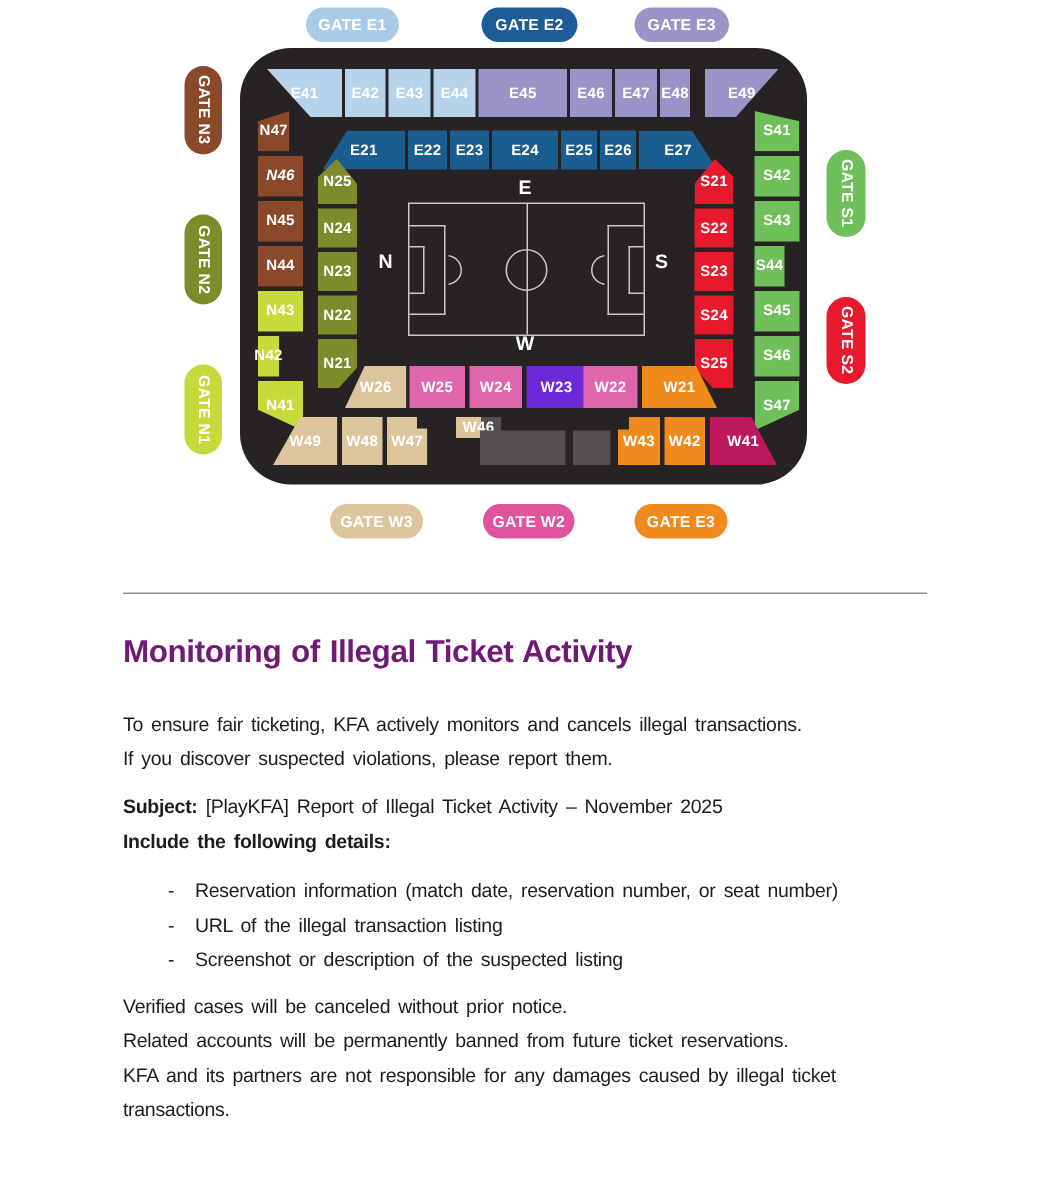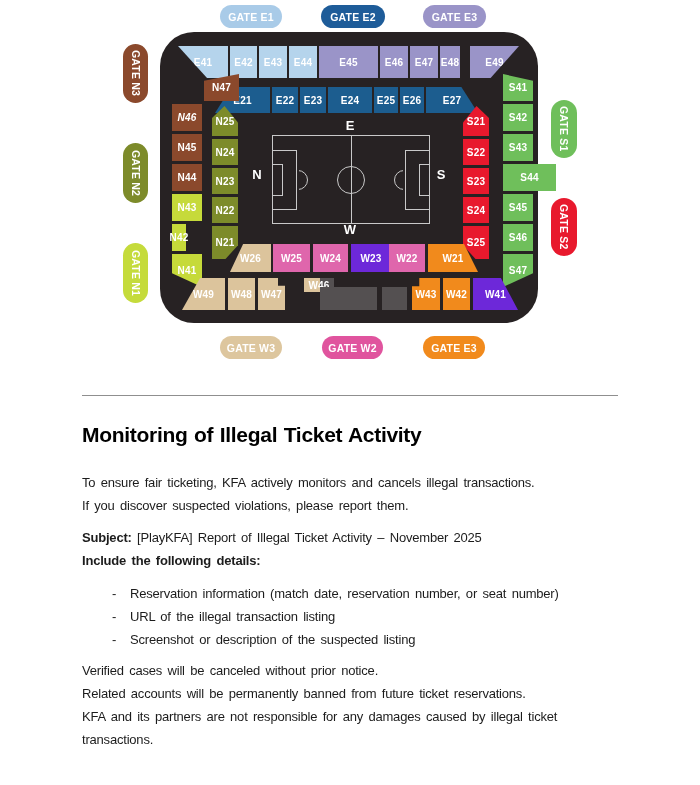--- a/index.html
+++ b/index.html
@@ -26,21 +26,21 @@
   .arc{width:18px;height:18px;margin-top:-10px;border-radius:50%;}
   .arc.left{left:15px;clip-path:inset(-2px -2px -2px 55%);}
   .arc.right{right:15px;clip-path:inset(-2px 55% -2px -2px);}
   .compass{position:absolute;color:#ffffff;font-weight:700;font-size:13px;
            transform:translate(-50%,-50%);}
   
   .notice{position:absolute;left:82px;top:382px;width:536px;color:#1c1c1c;
           font-size:13px;line-height:23px;letter-spacing:-0.2px;word-spacing:2px;}
   .rule{border-top:1px solid #8f8f8f;height:0;}
   .rule.top{margin-top:13px;}
-  .notice h1{font-size:21px;line-height:30px;font-weight:700;color:#000000;
+  .notice h1{font-size:21px;line-height:30px;font-weight:700;color:#701a75;
              letter-spacing:-0.3px;word-spacing:1px;margin:24px 0 0 0;}
   .block-intro{margin-top:21px;}
   .block-report{margin-top:9px;}
   .block-bullets{margin-top:10px;}
   .block-closing{margin-top:8px;}
   .bullet{position:relative;padding-left:48px;}
   .bullet .dash{position:absolute;left:30px;}
   b{font-weight:700;}
 </style>
 </head>
@@ -73,61 +73,61 @@
         <div class="sec" style="left: 250px; top: 14px; width: 28px; height: 32px; background: rgb(154, 148, 200);">E47</div>
         <div class="sec" style="left: 280px; top: 14px; width: 20px; height: 32px; background: rgb(154, 148, 200);">E48</div>
         <div class="sec" style="left: 310px; top: 14px; width: 49px; height: 32px; background: rgb(154, 148, 200); clip-path: polygon(0px 0px, 100% 0px, 42% 100%, 0px 100%);">E49</div>
         <div class="sec" style="left: 55px; top: 55px; width: 55px; height: 26px; background: rgb(28, 93, 143); clip-path: polygon(30% 0px, 100% 0px, 100% 100%, 0px 100%);">E21</div>
         <div class="sec" style="left: 112px; top: 55px; width: 26px; height: 26px; background: rgb(28, 93, 143);">E22</div>
         <div class="sec" style="left: 140px; top: 55px; width: 26px; height: 26px; background: rgb(28, 93, 143);">E23</div>
         <div class="sec" style="left: 168px; top: 55px; width: 44px; height: 26px; background: rgb(28, 93, 143);">E24</div>
         <div class="sec" style="left: 214px; top: 55px; width: 24px; height: 26px; background: rgb(28, 93, 143);">E25</div>
         <div class="sec" style="left: 240px; top: 55px; width: 24px; height: 26px; background: rgb(28, 93, 143);">E26</div>
         <div class="sec" style="left: 266px; top: 55px; width: 52px; height: 26px; background: rgb(28, 93, 143); clip-path: polygon(0px 0px, 68% 0px, 100% 100%, 0px 100%);">E27</div>
-        <div class="sec" style="left: 12px; top: 42px; width: 35px; height: 27px; background: rgb(139, 73, 44); clip-path: polygon(0px 25%, 100% 0px, 100% 100%, 0px 100%); margin-left: 32px;">N47</div>
+        <div class="sec" style="left: 12px; top: 42px; width: 21px; height: 27px; background: rgb(139, 73, 44); clip-path: polygon(0px 25%, 100% 0px, 100% 100%, 0px 100%);">N47</div>
         <div class="sec" style="left: 12px; top: 72px; width: 30px; height: 27px; background: rgb(139, 73, 44); font-style: italic;">N46</div>
         <div class="sec" style="left: 12px; top: 102px; width: 30px; height: 27px; background: rgb(139, 73, 44);">N45</div>
         <div class="sec" style="left: 12px; top: 132px; width: 30px; height: 27px; background: rgb(139, 73, 44);">N44</div>
         <div class="sec" style="left: 12px; top: 162px; width: 30px; height: 27px; background: rgb(198, 218, 58);">N43</div>
         <div class="sec" style="left: 12px; top: 192px; width: 14px; height: 27px; background: rgb(198, 218, 58);">N42</div>
         <div class="sec" style="left: 12px; top: 222px; width: 30px; height: 33px; background: rgb(198, 218, 58); clip-path: polygon(0px 0px, 100% 0px, 100% 100%, 0px 58%);">N41</div>
         <div class="sec" style="left: 52px; top: 74px; width: 26px; height: 30px; background: rgb(125, 139, 42); clip-path: polygon(0px 40%, 48% 0px, 100% 55%, 100% 100%, 0px 100%);">N25</div>
         <div class="sec" style="left: 52px; top: 107px; width: 26px; height: 26px; background: rgb(125, 139, 42);">N24</div>
         <div class="sec" style="left: 52px; top: 136px; width: 26px; height: 26px; background: rgb(125, 139, 42);">N23</div>
         <div class="sec" style="left: 52px; top: 165px; width: 26px; height: 26px; background: rgb(125, 139, 42);">N22</div>
         <div class="sec" style="left: 52px; top: 194px; width: 26px; height: 33px; background: rgb(125, 139, 42); clip-path: polygon(0px 0px, 100% 0px, 100% 58%, 52% 100%, 0px 100%);">N21</div>
         <div class="sec" style="left: 303px; top: 74px; width: 26px; height: 30px; background: rgb(232, 25, 45); clip-path: polygon(0px 55%, 52% 0px, 100% 40%, 100% 100%, 0px 100%);">S21</div>
         <div class="sec" style="left: 303px; top: 107px; width: 26px; height: 26px; background: rgb(232, 25, 45);">S22</div>
         <div class="sec" style="left: 303px; top: 136px; width: 26px; height: 26px; background: rgb(232, 25, 45);">S23</div>
         <div class="sec" style="left: 303px; top: 165px; width: 26px; height: 26px; background: rgb(232, 25, 45);">S24</div>
         <div class="sec" style="left: 303px; top: 194px; width: 26px; height: 33px; background: rgb(232, 25, 45); clip-path: polygon(0px 0px, 100% 0px, 100% 100%, 48% 100%, 0px 58%);">S25</div>
         <div class="sec" style="left: 343px; top: 42px; width: 30px; height: 27px; background: rgb(111, 191, 91); clip-path: polygon(0px 0px, 100% 25%, 100% 100%, 0px 100%);">S41</div>
         <div class="sec" style="left: 343px; top: 72px; width: 30px; height: 27px; background: rgb(111, 191, 91);">S42</div>
         <div class="sec" style="left: 343px; top: 102px; width: 30px; height: 27px; background: rgb(111, 191, 91);">S43</div>
-        <div class="sec" style="left: 343px; top: 132px; width: 53px; height: 27px; background: rgb(111, 191, 91);">S44</div>
+        <div class="sec" style="left: 343px; top: 132px; width: 20px; height: 27px; background: rgb(111, 191, 91);">S44</div>
         <div class="sec" style="left: 343px; top: 162px; width: 30px; height: 27px; background: rgb(111, 191, 91);">S45</div>
         <div class="sec" style="left: 343px; top: 192px; width: 30px; height: 27px; background: rgb(111, 191, 91);">S46</div>
         <div class="sec" style="left: 343px; top: 222px; width: 30px; height: 33px; background: rgb(111, 191, 91); clip-path: polygon(0px 0px, 100% 0px, 100% 58%, 0px 100%);">S47</div>
         <div class="sec" style="left: 70px; top: 212px; width: 41px; height: 28px; background: rgb(220, 196, 156); clip-path: polygon(32% 0px, 100% 0px, 100% 100%, 0px 100%);">W26</div>
         <div class="sec" style="left: 113px; top: 212px; width: 37px; height: 28px; background: rgb(223, 102, 172);">W25</div>
         <div class="sec" style="left: 153px; top: 212px; width: 35px; height: 28px; background: rgb(223, 102, 172);">W24</div>
         <div class="sec" style="left: 191px; top: 212px; width: 40px; height: 28px; background: #6d28d9;">W23</div>
         <div class="sec" style="left: 229px; top: 212px; width: 36px; height: 28px; background: rgb(223, 102, 172);">W22</div>
         <div class="sec" style="left: 268px; top: 212px; width: 50px; height: 28px; background: rgb(241, 138, 28); clip-path: polygon(0px 0px, 72% 0px, 100% 100%, 0px 100%);">W21</div>
         <div class="sec" style="left: 22px; top: 246px; width: 43px; height: 32px; background: rgb(220, 196, 156); clip-path: polygon(42% 0px, 100% 0px, 100% 100%, 0px 100%);">W49</div>
         <div class="sec" style="left: 68px; top: 246px; width: 27px; height: 32px; background: rgb(220, 196, 156);">W48</div>
         <div class="sec" style="left: 98px; top: 246px; width: 27px; height: 32px; background: rgb(220, 196, 156); clip-path: polygon(0px 0px, 74% 0px, 74% 24%, 100% 24%, 100% 100%, 0px 100%);">W47</div>
         <div class="sec" style="left: 144px; top: 246px; width: 30px; height: 14px; background: linear-gradient(90deg, rgb(220, 196, 156) 0px, rgb(220, 196, 156) 55%, rgb(84, 80, 81) 55%, rgb(84, 80, 81) 100%);">W46</div>
         <div class="sec" style="left: 160px; top: 255px; width: 57px; height: 23px; background: rgb(84, 80, 81);"></div>
         <div class="sec" style="left: 222px; top: 255px; width: 25px; height: 23px; background: rgb(84, 80, 81);"></div>
         <div class="sec" style="left: 252px; top: 246px; width: 28px; height: 32px; background: rgb(241, 138, 28); clip-path: polygon(26% 0px, 100% 0px, 100% 100%, 0px 100%, 0px 26%, 26% 26%);">W43</div>
         <div class="sec" style="left: 283px; top: 246px; width: 27px; height: 32px; background: rgb(241, 138, 28);">W42</div>
-        <div class="sec" style="left: 313px; top: 246px; width: 45px; height: 32px; background: #6d28d9; clip-path: polygon(0px 0px, 62% 0px, 100% 100%, 0px 100%);">W41</div>
+        <div class="sec" style="left: 313px; top: 246px; width: 45px; height: 32px; background: #be185d; clip-path: polygon(0px 0px, 62% 0px, 100% 100%, 0px 100%);">W41</div>
       </div>
-  <div class="gate gate-h" style="left: 220px; top: 5px; width: 62px; height: 23px; background: rgb(169, 203, 232);">GATE E1</div>
+  <div class="gate gate-h" style="left: 204px; top: 5px; width: 62px; height: 23px; background: rgb(169, 203, 232);">GATE E1</div>
       <div class="gate gate-h" style="left: 321px; top: 5px; width: 64px; height: 23px; background: rgb(30, 92, 153);">GATE E2</div>
       <div class="gate gate-h" style="left: 423px; top: 5px; width: 63px; height: 23px; background: rgb(154, 148, 200);">GATE E3</div>
       <div class="gate gate-v" style="left: 123px; top: 44px; width: 25px; height: 59px; background: rgb(139, 73, 44);">GATE N3</div>
       <div class="gate gate-v" style="left: 123px; top: 143px; width: 25px; height: 60px; background: rgb(125, 139, 42);">GATE N2</div>
       <div class="gate gate-v" style="left: 123px; top: 243px; width: 25px; height: 60px; background: rgb(197, 219, 59);">GATE N1</div>
       <div class="gate gate-v" style="left: 551px; top: 100px; width: 26px; height: 58px; background: rgb(111, 191, 91);">GATE S1</div>
       <div class="gate gate-v" style="left: 551px; top: 198px; width: 26px; height: 58px; background: rgb(232, 25, 45);">GATE S2</div>
       <div class="gate gate-h" style="left: 220px; top: 336px; width: 62px; height: 23px; background: rgb(221, 198, 158);">GATE W3</div>
       <div class="gate gate-h" style="left: 322px; top: 336px; width: 61px; height: 23px; background: rgb(224, 84, 158);">GATE W2</div>
       <div class="gate gate-h" style="left: 423px; top: 336px; width: 62px; height: 23px; background: rgb(241, 138, 28);">GATE E3</div>

